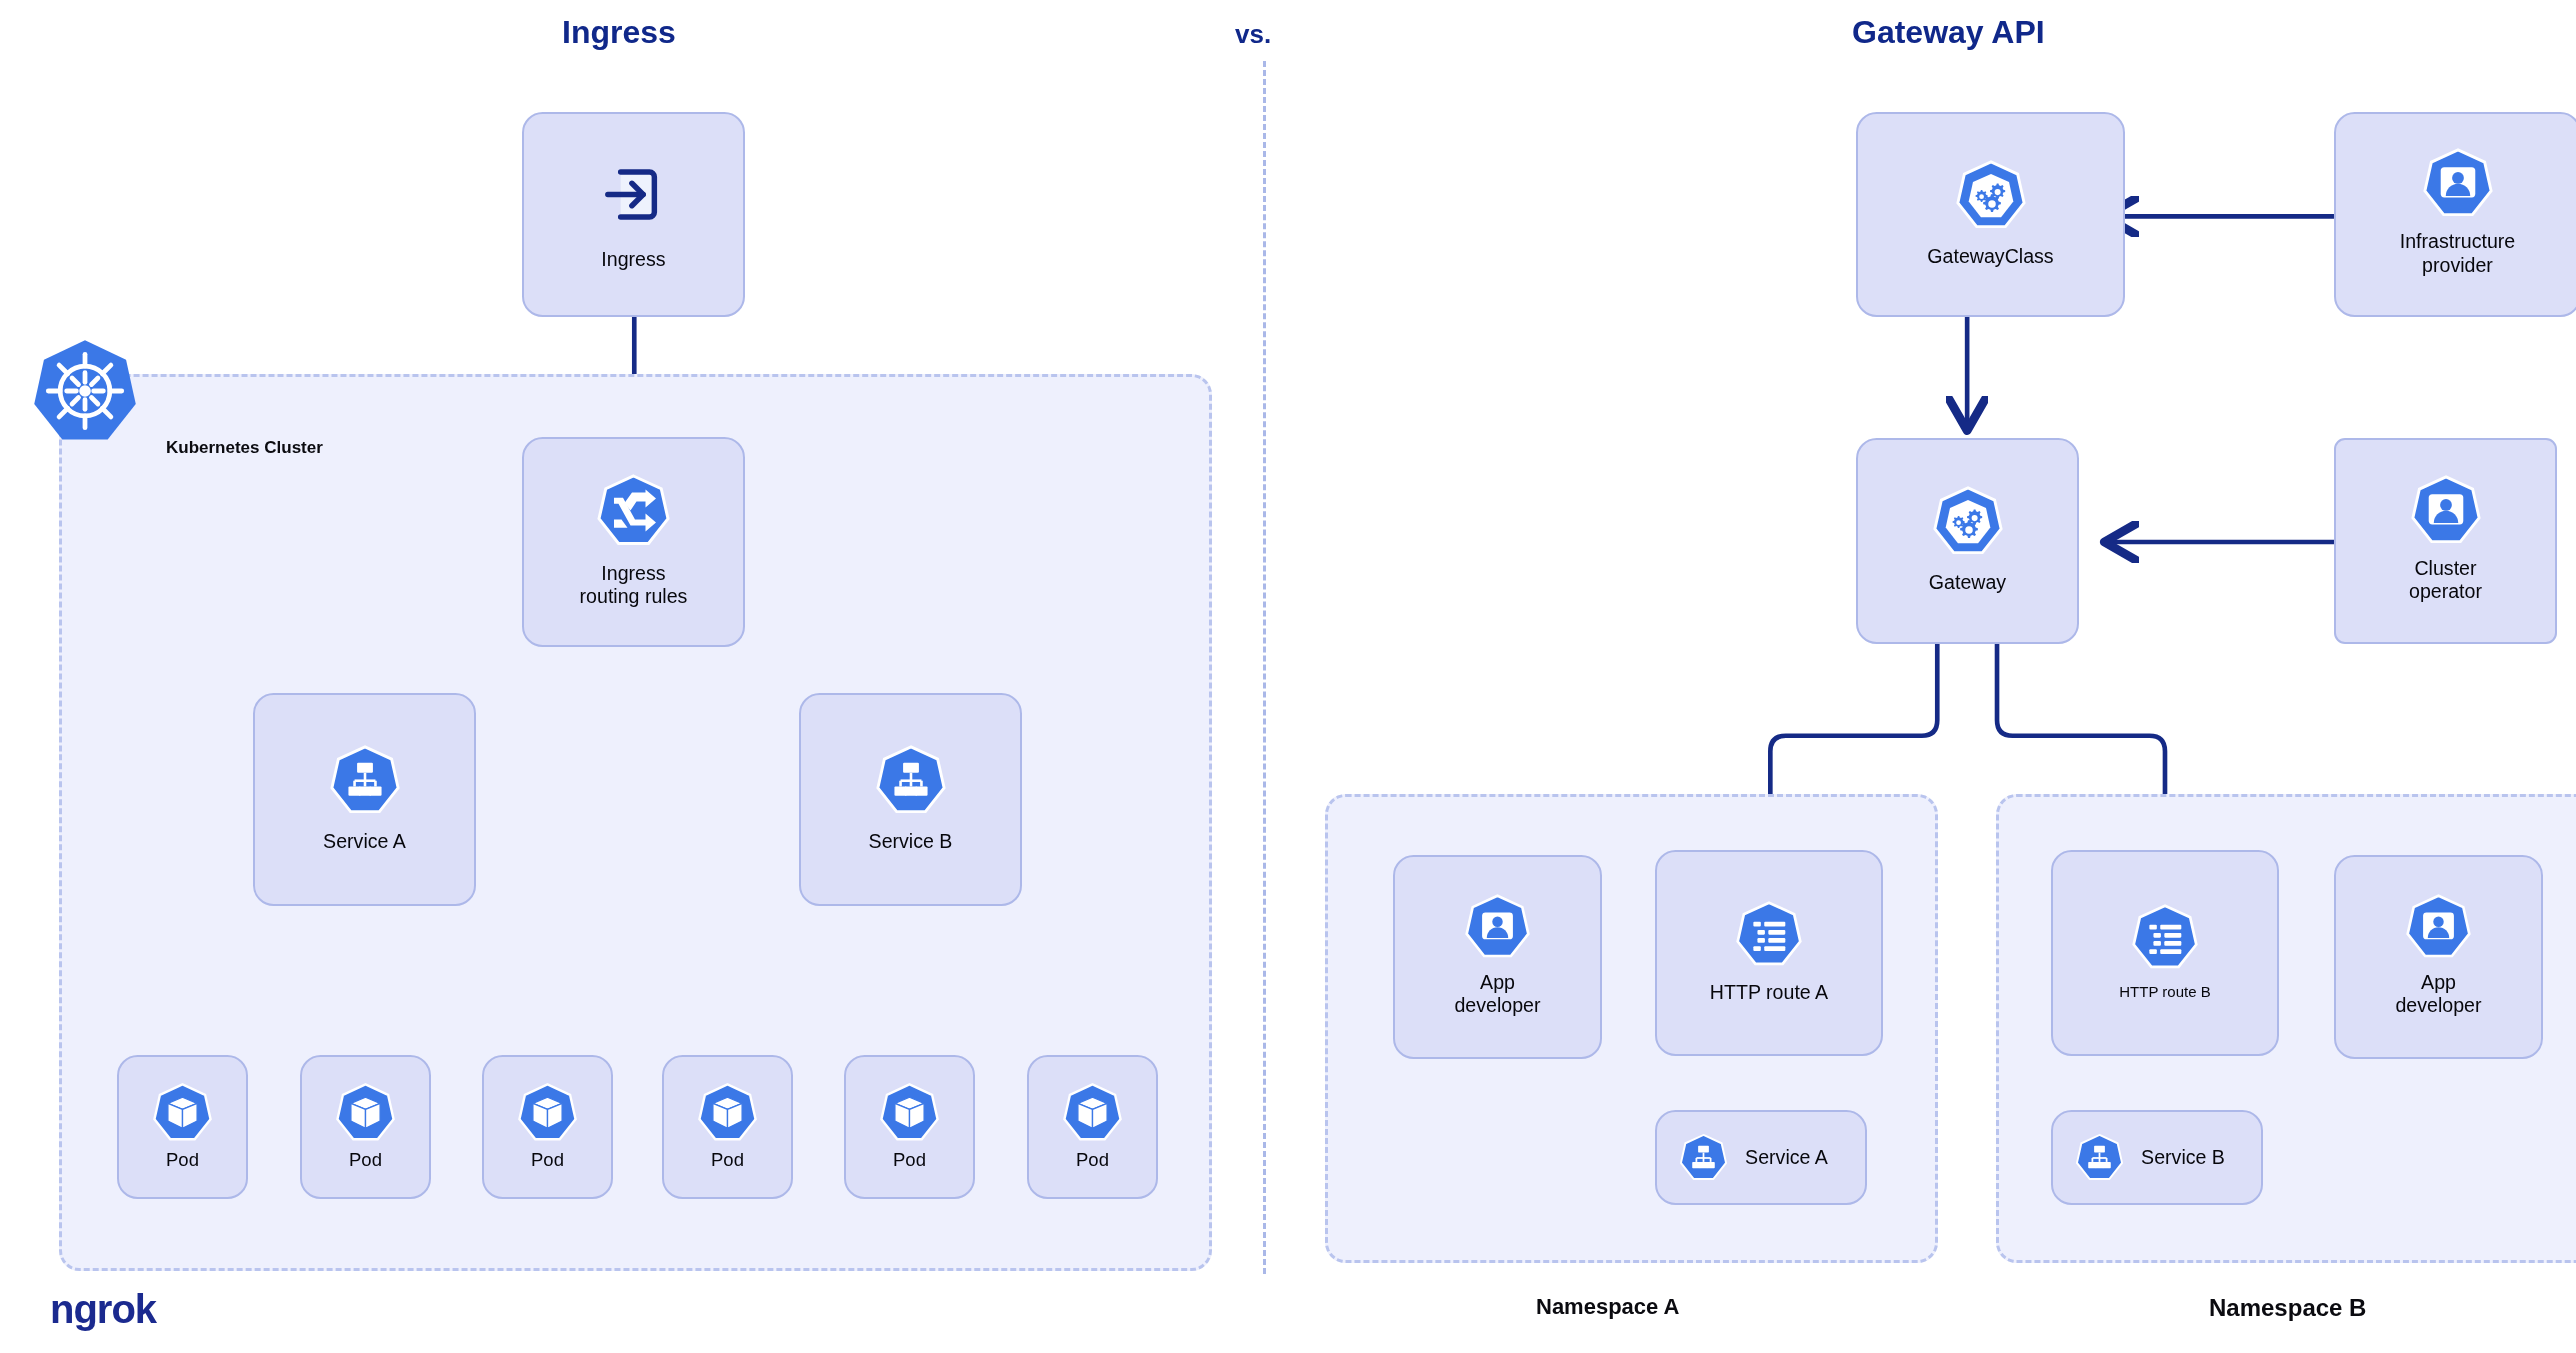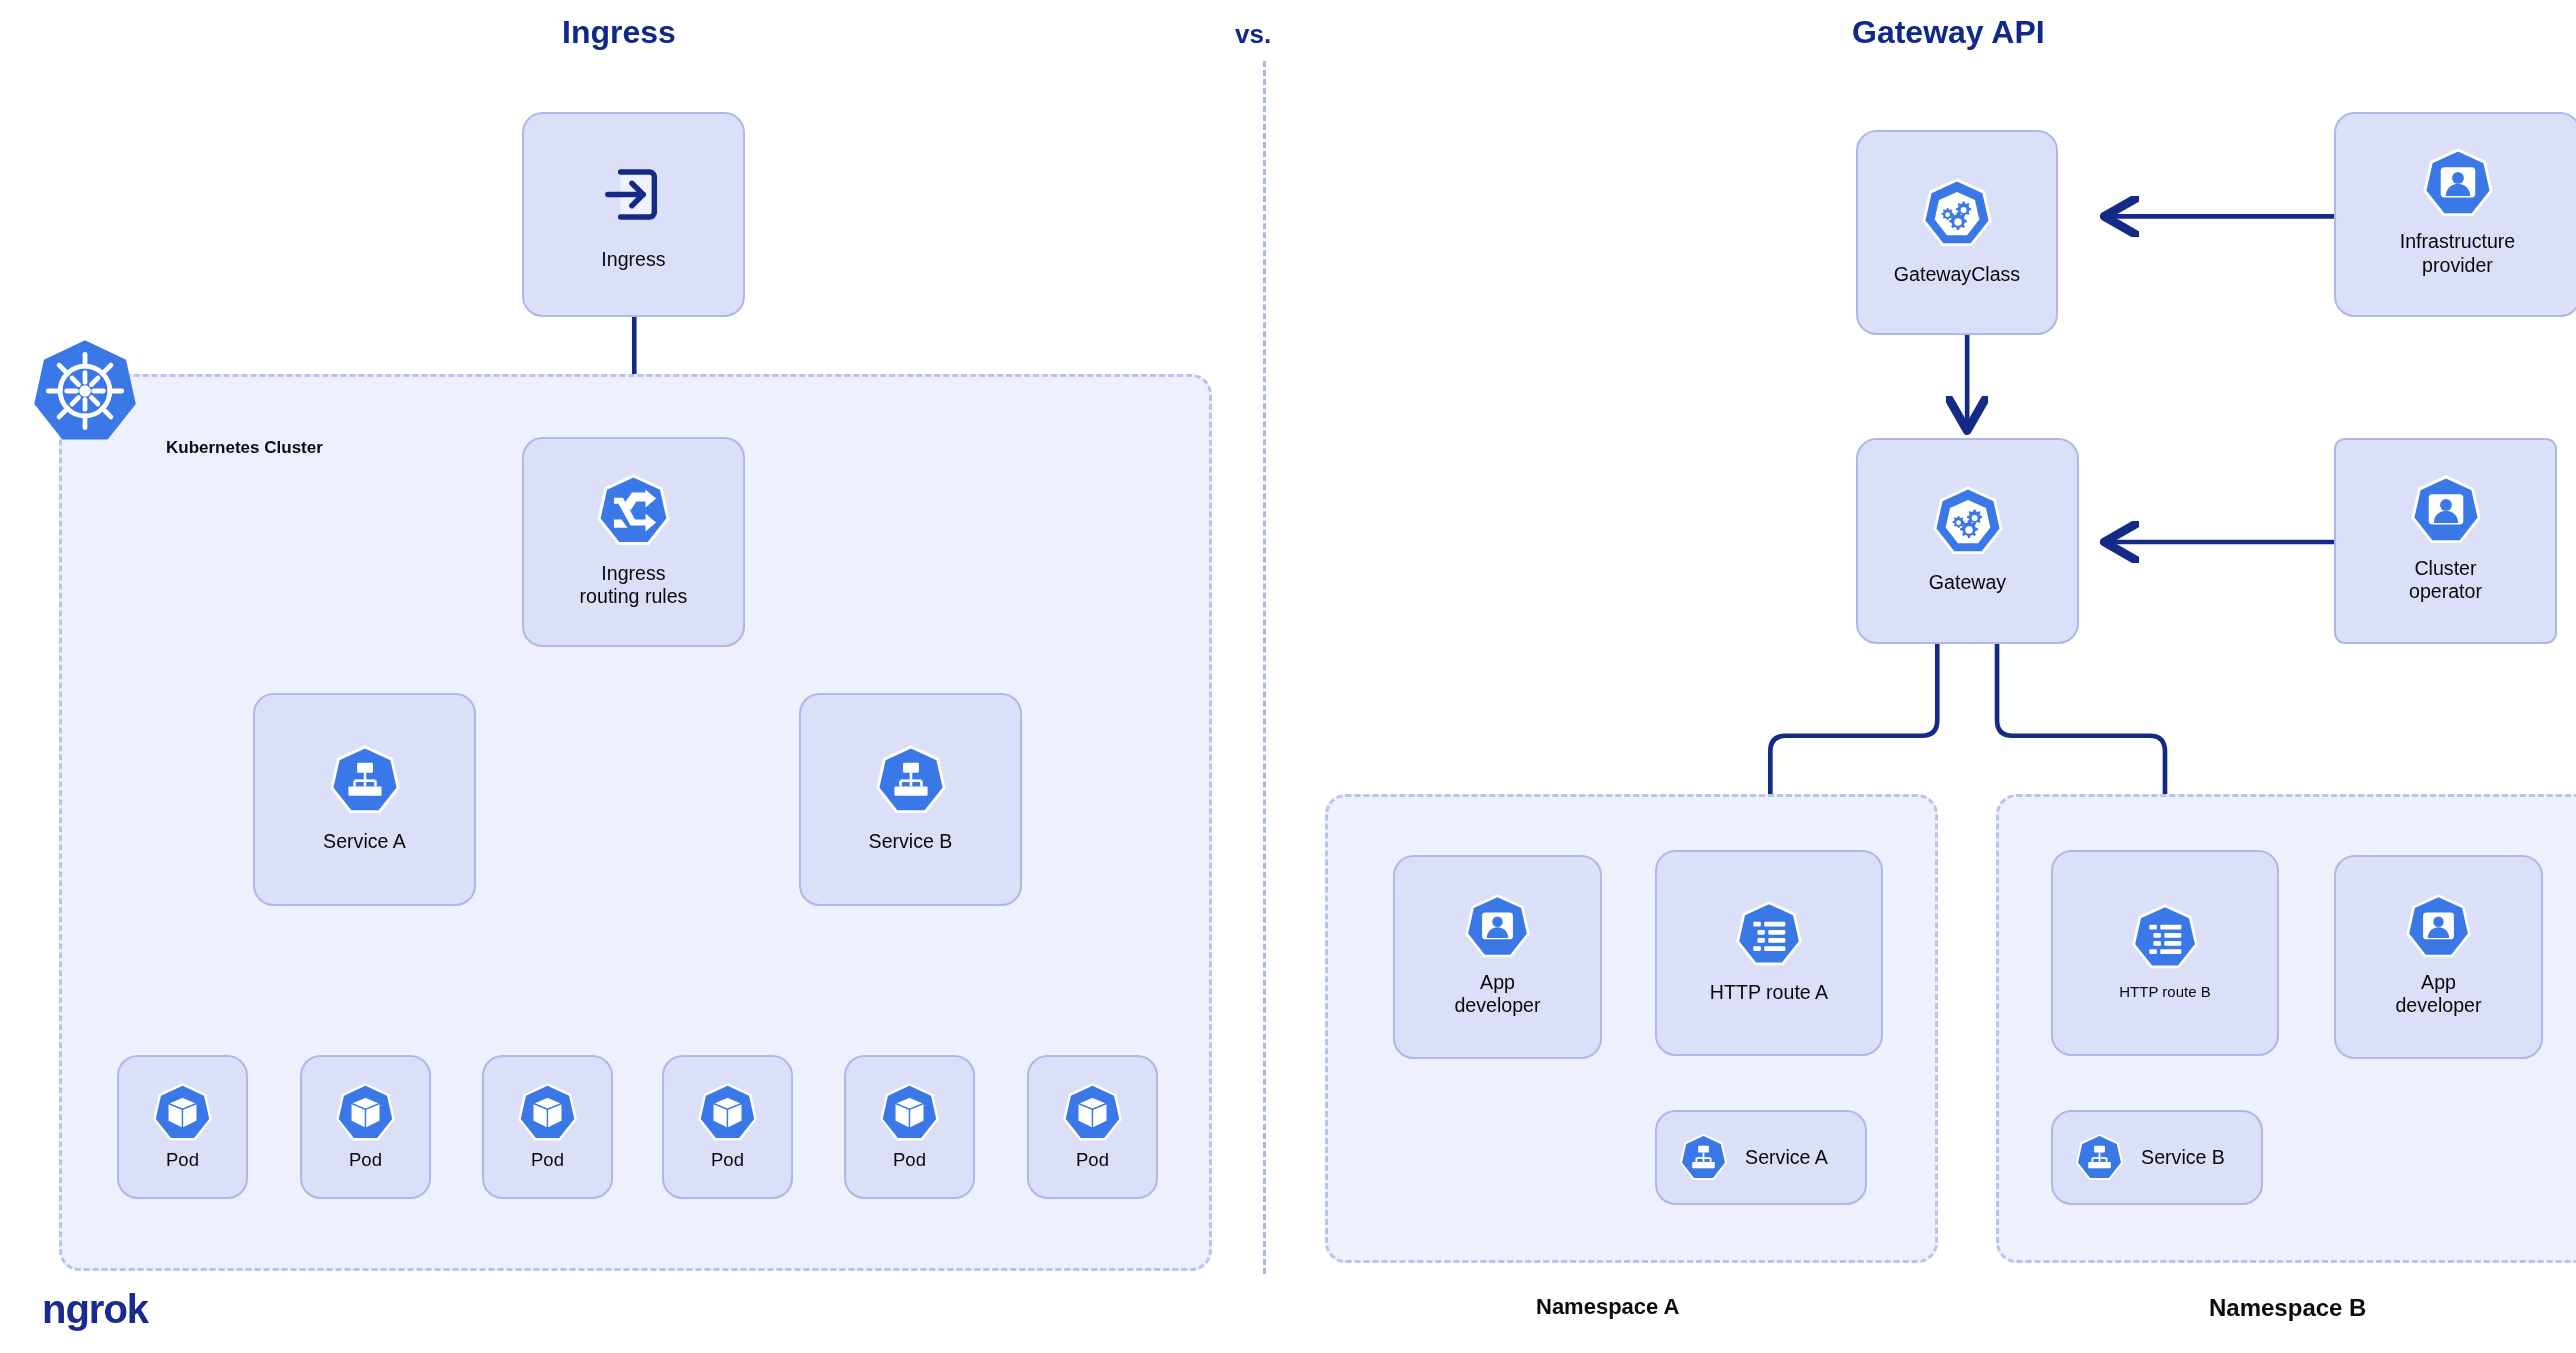--- a/index.html
+++ b/index.html
@@ -234,21 +234,21 @@
       <polygon points="50,4 87,21 96,61 70,94 30,94 4,61 13,21" fill="#3b78e7" stroke="#ffffff" stroke-width="4"></polygon>
       <g fill="#ffffff" stroke="#3b78e7" stroke-width="2.2" stroke-linejoin="round">
         <polygon points="50,25 74,35 50,45 26,35"></polygon>
           <polygon points="26,35 50,45 50,76 26,64"></polygon>
           <polygon points="74,35 74,64 50,76 50,45"></polygon>
       </g>
     </svg>
     <div class="lbl" style="font-size:18.5px;margin-top:6.2px;">Pod</div>
   </div>
 
-  <div class="card" style="left:1856px;top:130px;width:202px;height:205px;">
+  <div class="card" style="left:1856px;top:112px;width:269px;height:205px;">
     <svg class="icon" width="72" height="72" viewBox="0 0 100 100" style="margin-top:-2.1px;">
       <polygon points="50,4 87,21 96,61 70,94 30,94 4,61 13,21" fill="#3b78e7" stroke="#ffffff" stroke-width="4"></polygon>
       <polygon points="50,21 75,32 81,59 64,81 36,81 19,59 25,32" fill="#ffffff"></polygon>
       <g fill="#3b78e7">
         <path d="M58 34 l2.4 0 l.7 2.6 l2.4 1 l2.3-1.4 l1.7 1.7 l-1.4 2.3 l1 2.4 l2.6 .7 l0 2.4 l-2.6 .7 l-1 2.4 l1.4 2.3 l-1.7 1.7 l-2.3-1.4 l-2.4 1 l-.7 2.6 l-2.4 0 l-.7-2.6 l-2.4-1 l-2.3 1.4 l-1.7-1.7 l1.4-2.3 l-1-2.4 l-2.6-.7 l0-2.4 l2.6-.7 l1-2.4 l-1.4-2.3 l1.7-1.7 l2.3 1.4 l2.4-1 Z"></path>
         <circle cx="59.2" cy="46" r="4.2" fill="#ffffff"></circle>
         <path d="M36 43 l1.9 0 l.6 2.1 l1.9 .8 l1.8-1.1 l1.3 1.3 l-1.1 1.8 l.8 1.9 l2.1 .6 l0 1.9 l-2.1 .6 l-.8 1.9 l1.1 1.8 l-1.3 1.3 l-1.8-1.1 l-1.9 .8 l-.6 2.1 l-1.9 0 l-.6-2.1 l-1.9-.8 l-1.8 1.1 l-1.3-1.3 l1.1-1.8 l-.8-1.9 l-2.1-.6 l0-1.9 l2.1-.6 l.8-1.9 l-1.1-1.8 l1.3-1.3 l1.8 1.1 l1.9-.8 Z"></path>
         <circle cx="36.9" cy="52.4" r="3.3" fill="#ffffff"></circle>
         <path d="M50 49 l2.8 0 l.8 3 l2.8 1.2 l2.7-1.6 l2 2 l-1.6 2.7 l1.2 2.8 l3 .8 l0 2.8 l-3 .8 l-1.2 2.8 l1.6 2.7 l-2 2 l-2.7-1.6 l-2.8 1.2 l-.8 3 l-2.8 0 l-.8-3 l-2.8-1.2 l-2.7 1.6 l-2-2 l1.6-2.7 l-1.2-2.8 l-3-.8 l0-2.8 l3-.8 l1.2-2.8 l-1.6-2.7 l2-2 l2.7 1.6 l2.8-1.2 Z"></path>
         <circle cx="51.4" cy="62.4" r="5.2" fill="#ffffff"></circle>
@@ -390,18 +390,18 @@
         <path d="M50 40 V51"></path>
           <path d="M35.5 51 H64.5"></path>
           <path d="M35.5 51 V59"></path>
           <path d="M50 51 V59"></path>
           <path d="M64.5 51 V59"></path>
       </g>
     </svg>
     <div class="lbl" style="font-size:19.6px;">Service B</div>
   </div>
 
-  <div class="ngrok" style="left:42px;top:1287px;text-align:right;">
+  <div class="ngrok" style="left:50px;top:1287px;text-align:right;">
     <span style="color:#1b2a8f;font-size:40px;font-weight:700;letter-spacing:-1px;">ngrok</span>
   </div>
 
 </div>
 
 
 </body></html>

